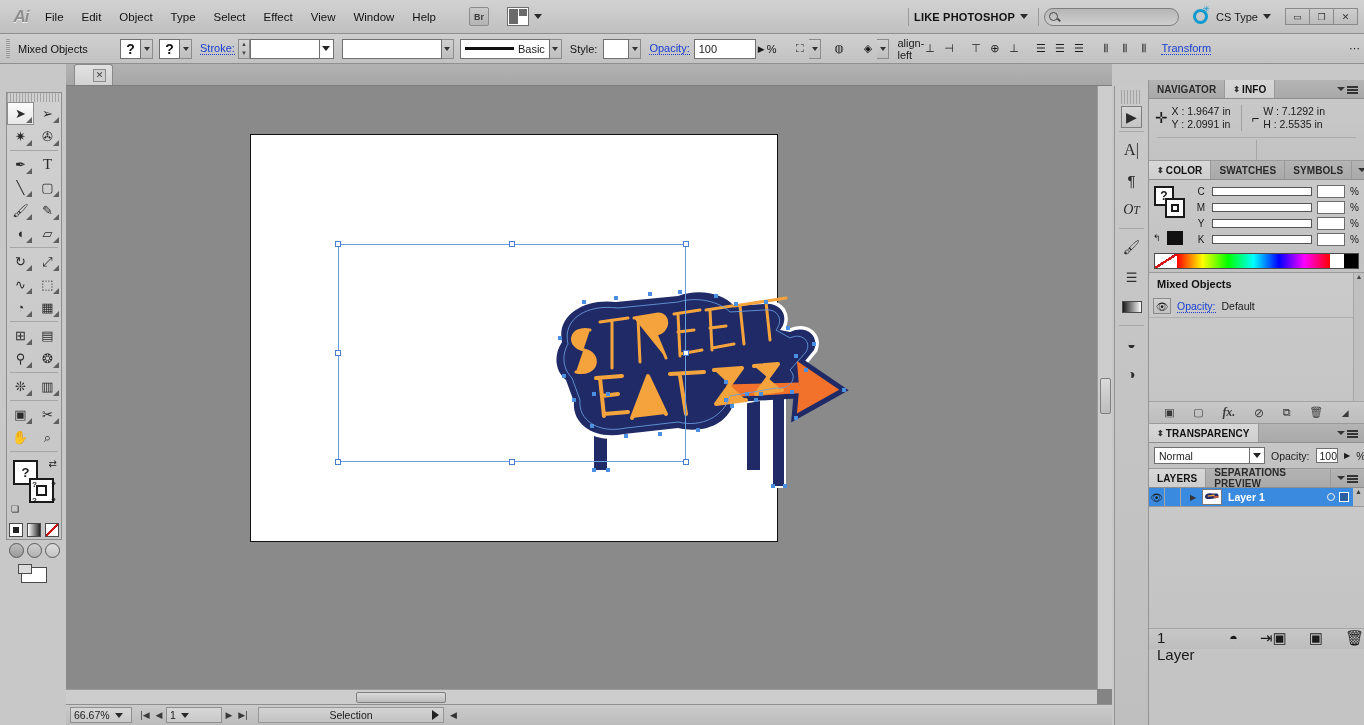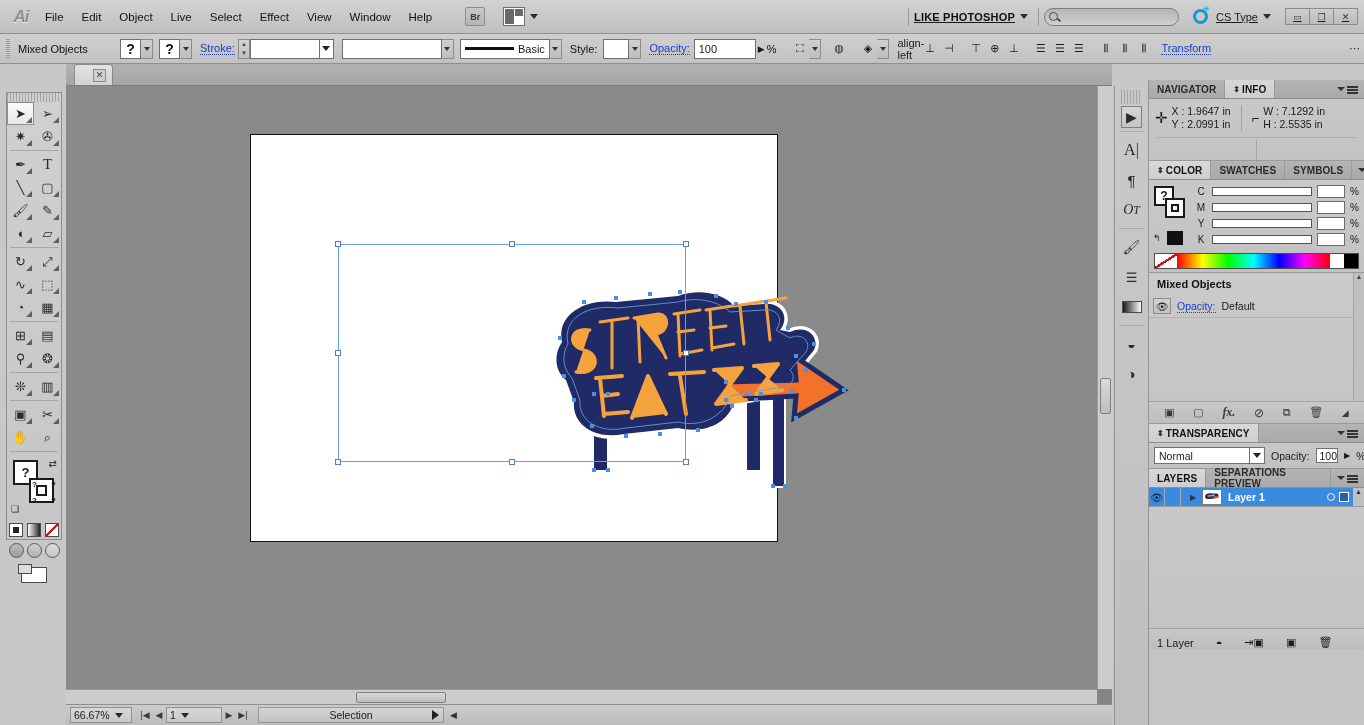--- a/index.html
+++ b/index.html
@@ -19,21 +19,21 @@
 
   
   #menubar { position: absolute; left: 0; top: 0; width: 1364px; height: 34px;
     background: linear-gradient(#d2d2d2,#c0c0c0);
     border-bottom: 1px solid #8f8f8f; display: flex; align-items: center; }
   #ai-logo { width: 30px; height: 26px; margin-left: 6px; display: flex;
     align-items: center; justify-content: center; font-weight: bold;
     font-size: 17px; color: #8e8e8e; font-style: italic;
     text-shadow: 0 1px 0 #eee; letter-spacing: -1px; }
   .menu-item { padding: 4px 9px; font-size: 11.5px; color: #111; cursor: default; }
-  #menu-right { margin-left: auto; display: flex; align-items: center; height: 100%; text-decoration: underline; }
+  #menu-right { margin-left: auto; display: flex; align-items: center; height: 100%; }
   .br-btn { width: 20px; height: 19px; background: linear-gradient(#c9c9c9,#b4b4b4);
     border: 1px solid #8c8c8c; border-radius: 2px; font-size: 9px; font-weight: bold;
     display: flex; align-items: center; justify-content: center; color: #3a3a3a; }
   .arrange-btn { width: 22px; height: 19px; background: #fff; border: 1px solid #6e6e6e;
     display: grid; grid-template-columns: 1fr 1fr; grid-template-rows: 1fr 1fr; gap: 1px;
     padding: 1px; }
   .arrange-btn i { background: #6a6a6a; display: block; }
   .arrange-btn i.lt { grid-row: span 2; }
   .arrange-btn i.w { background: #ffffff; }
   .caret { width: 0; height: 0; border-left: 4px solid transparent;
@@ -242,35 +242,35 @@
   .lr-thumb { width: 20px; height: 16px; border: 1px solid #7a7a7a; background: #fff;
     margin: 0 2px; overflow:hidden; position: relative; }
   .lr-name { flex: 1; font-size: 10.5px; font-weight: bold; color: #fff; padding-left: 4px; }
   #layer-row.selected { background: #3a8ae0; }
   .lr-dot { width: 8px; height: 8px; border: 1.5px solid #f0f0f0; border-radius: 50%;
     margin-right: 4px; }
   .lr-sq { width: 10px; height: 10px; background: #2a5fa0; border: 1.5px solid #fff;
     margin-right: 4px; }
   #layers-body { height: 140px; background: linear-gradient(#c9c9c9,#c3c3c3);
     position: relative; }
-  #layers-footer { height: 21px; display: flex; align-items: flex-end; gap: 22px;
+  #layers-footer { height: 21px; display: flex; align-items: flex-start; gap: 22px;
     padding-left: 8px; background: linear-gradient(#c8c8c8,#bdbdbd);
-    border-top: 1px solid #a4a4a4; font-size: 11px; }
+    border-top: 1px solid #a4a4a4; font-size: 15px; }
 </style>
 </head>
 <body>
 
 <div id="app">
 
   <div id="menubar" class="bar">
     <div id="ai-logo">Ai</div>
     <div class="menu-item">File</div>
     <div class="menu-item">Edit</div>
     <div class="menu-item">Object</div>
-    <div class="menu-item">Live</div>
+    <div class="menu-item">Type</div>
     <div class="menu-item">Select</div>
     <div class="menu-item">Effect</div>
     <div class="menu-item">View</div>
     <div class="menu-item">Window</div>
     <div class="menu-item">Help</div>
 
     <div style="width:24px"></div>
     <div class="br-btn">Br</div>
     <div style="width:18px"></div>
     <div class="arrange-btn">

